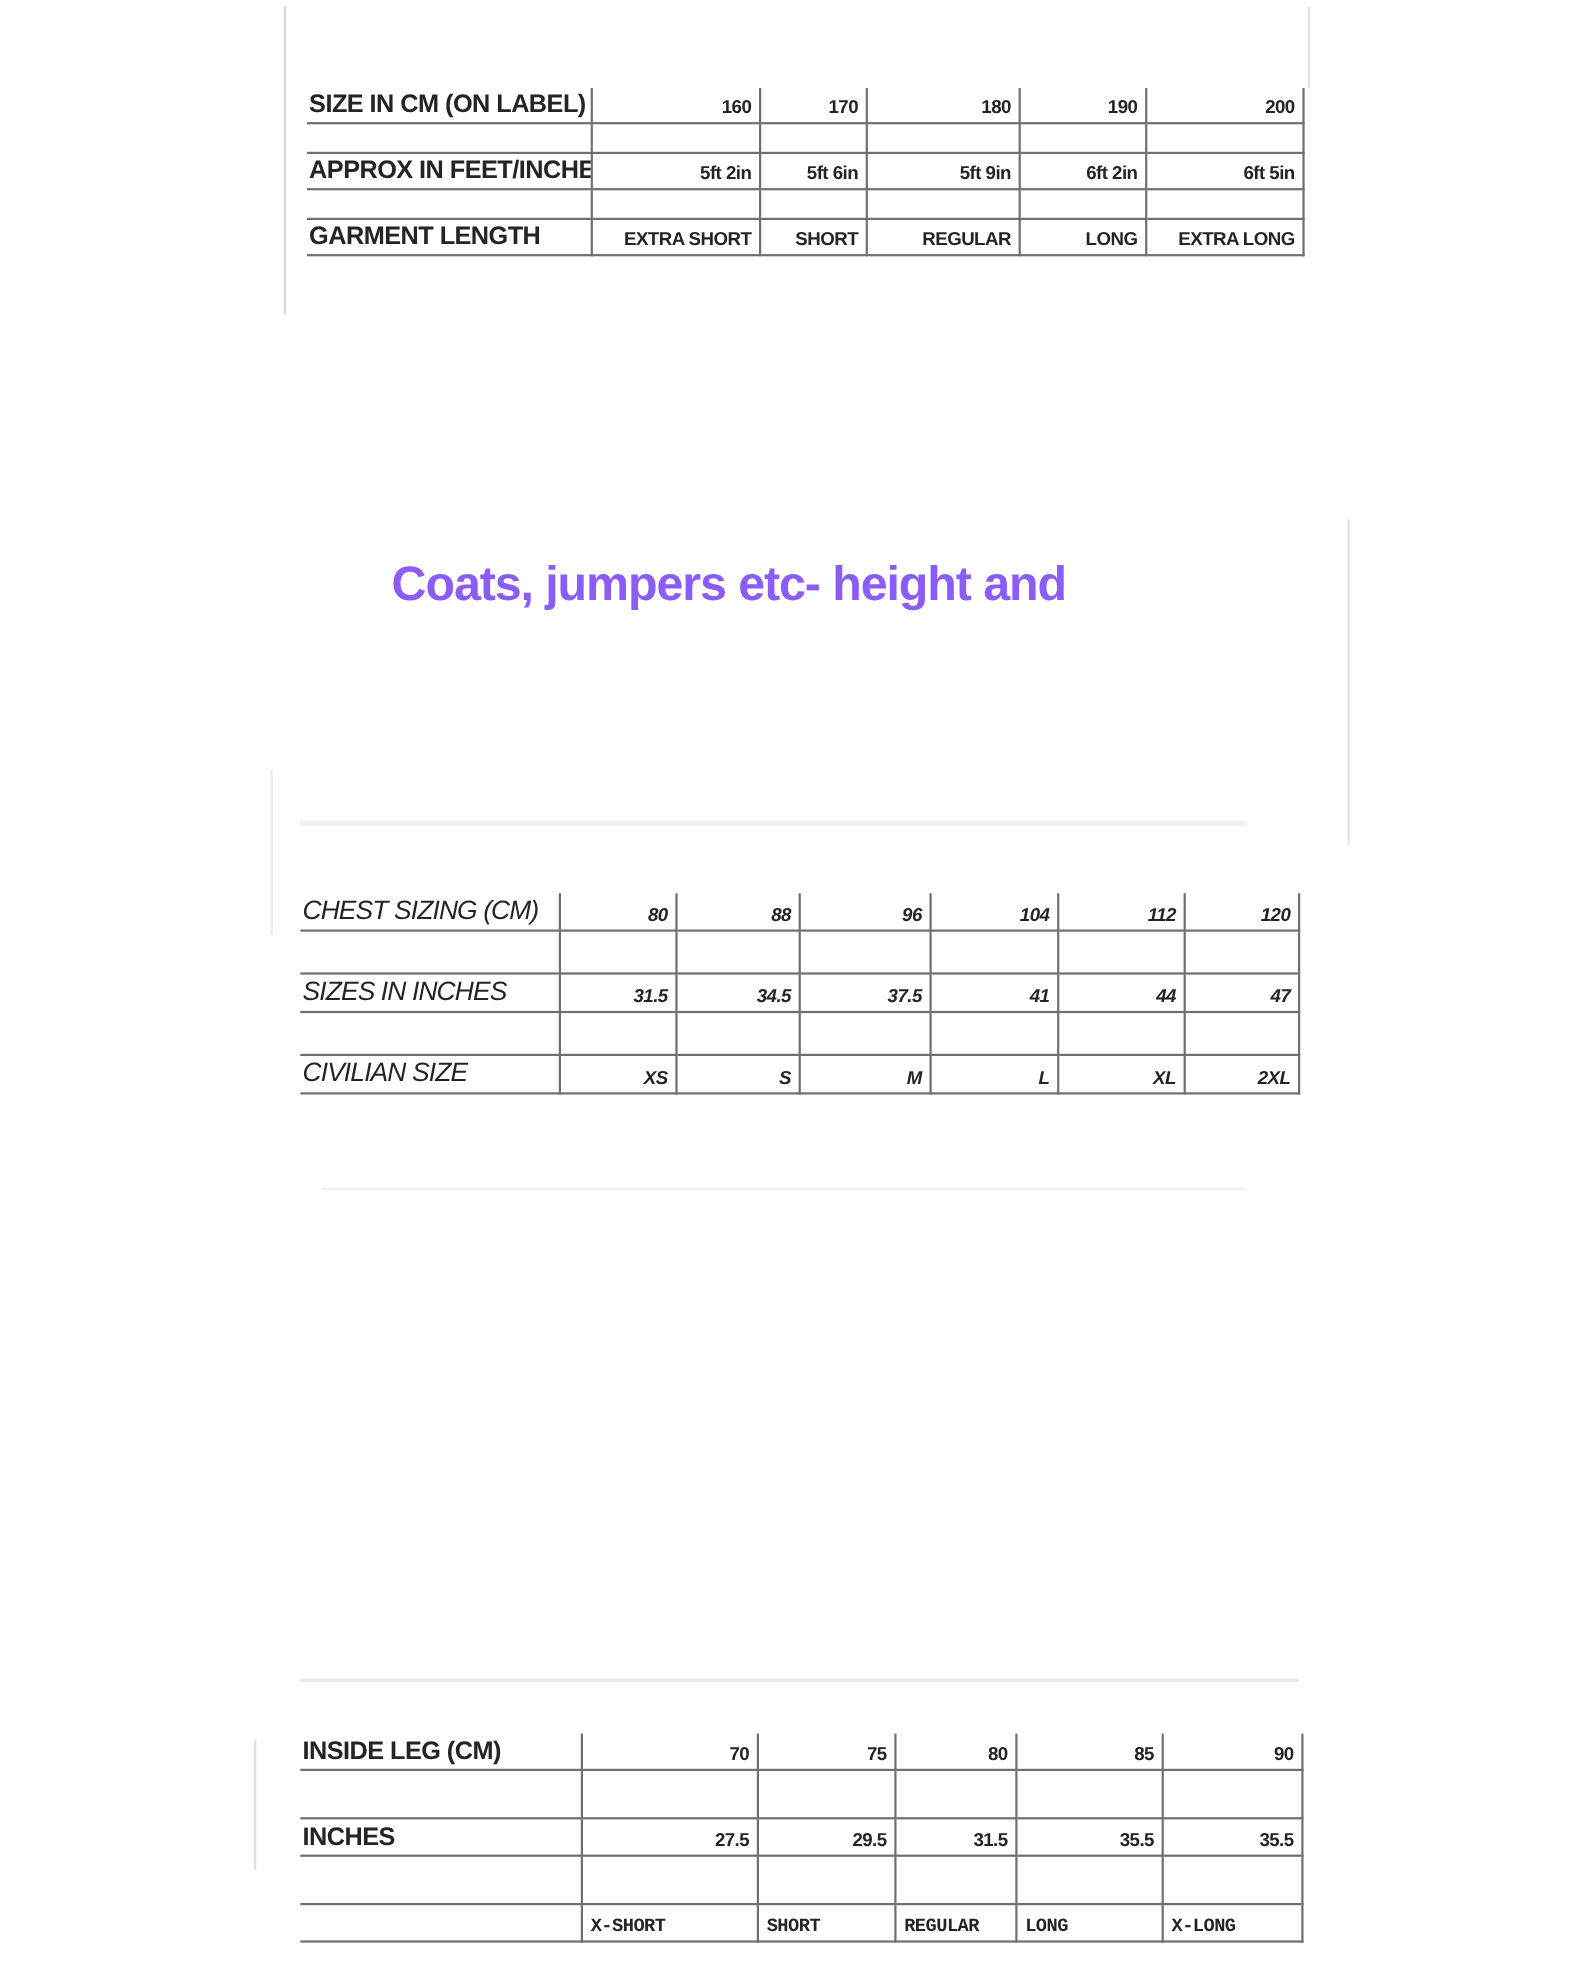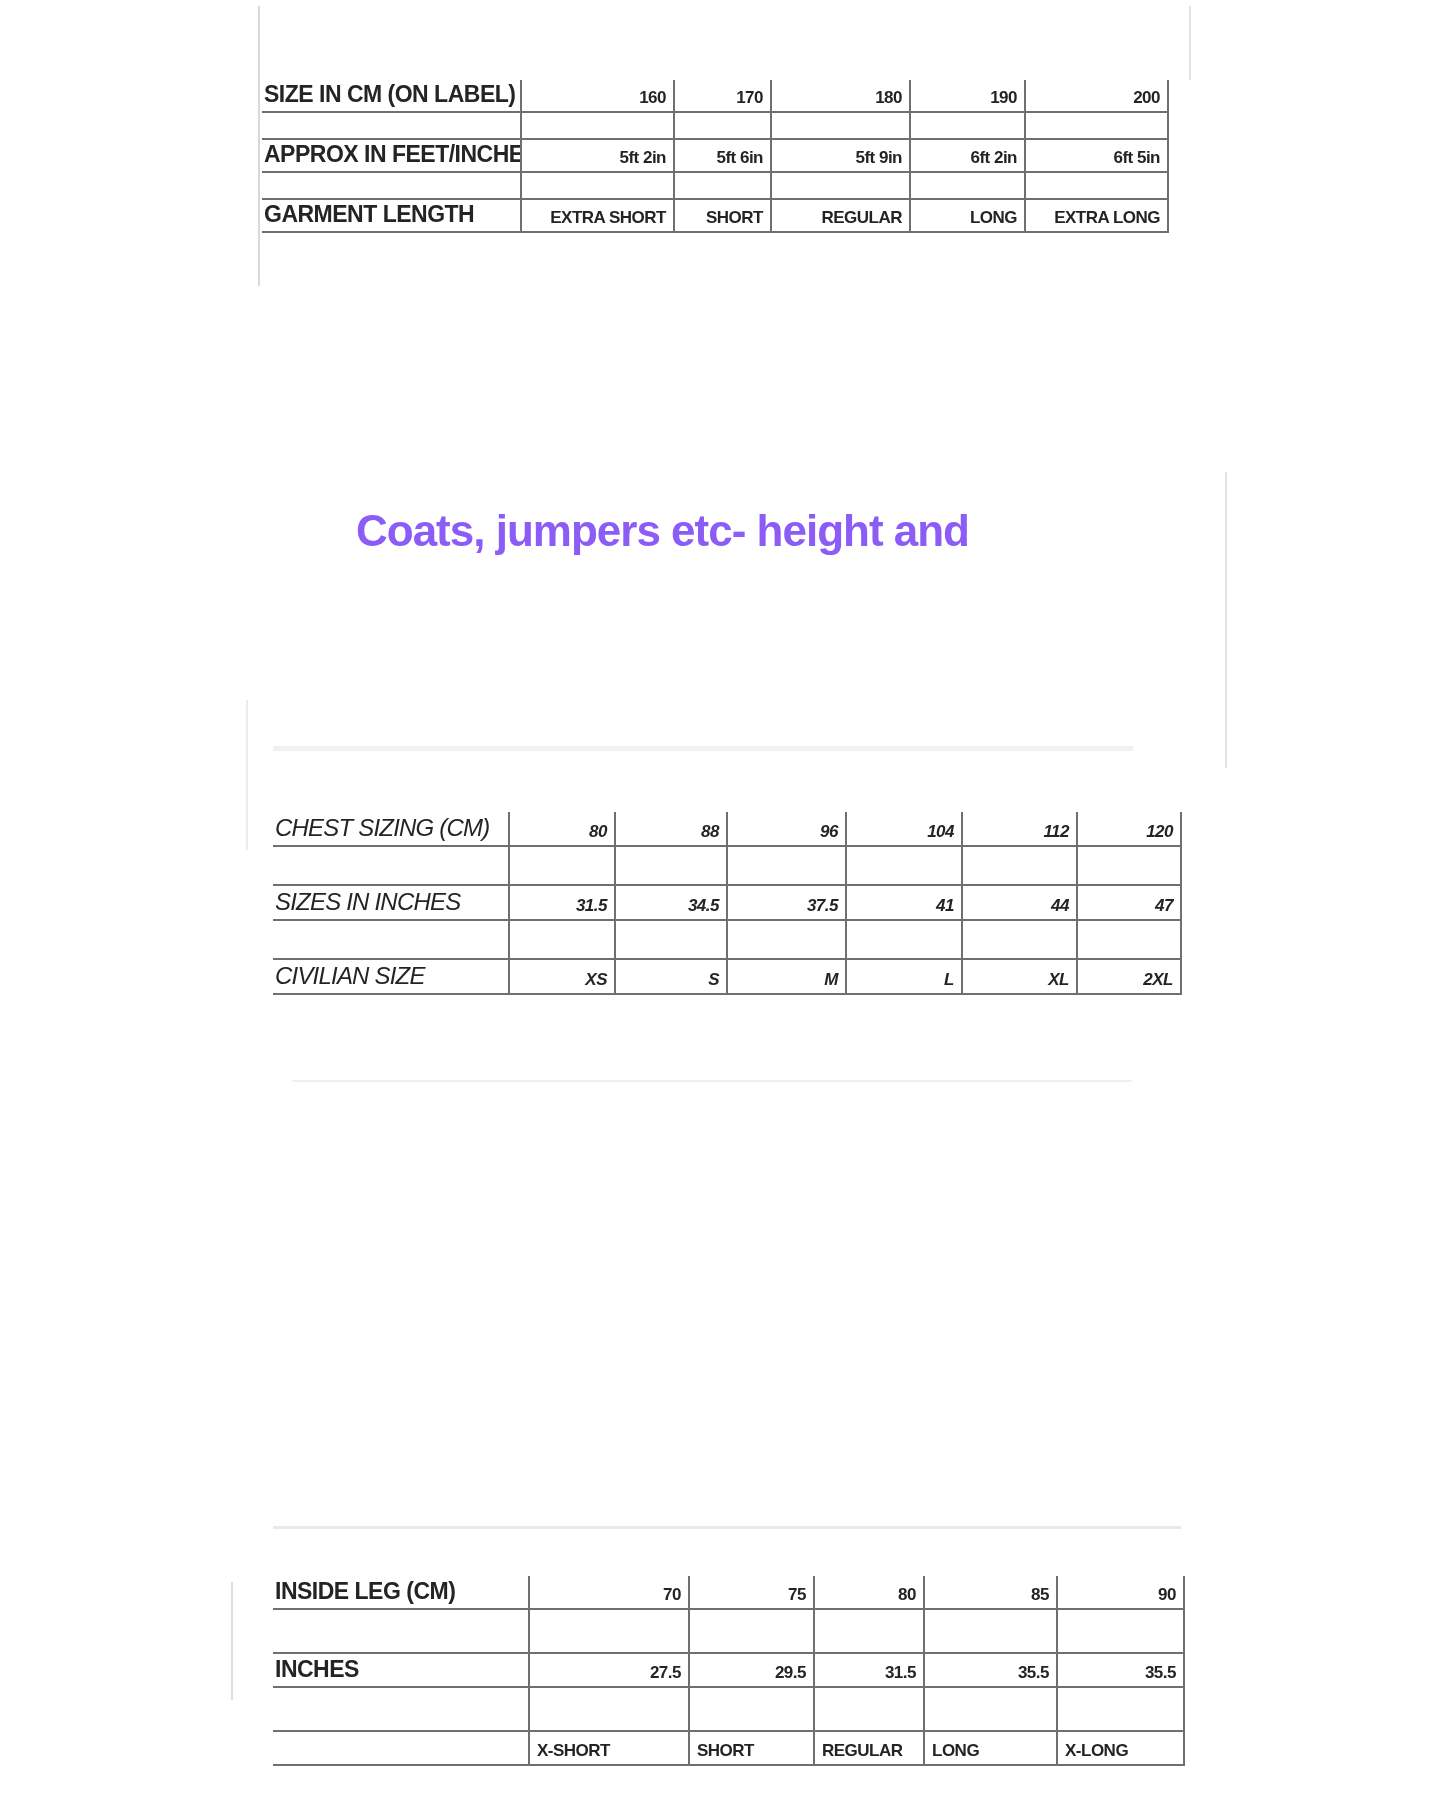--- a/index.html
+++ b/index.html
@@ -30,20 +30,21 @@
   .cell.val{
     justify-content:flex-end;
     padding-right:7px;
     font-weight:bold;
     font-size:17px;
     letter-spacing:-0.5px;
   }
   .cell.val.left{
     justify-content:flex-start;
     padding-left:7px;
+    font-family:Liberation Mono, monospace;
   }
   .cell.rowlabel{
     justify-content:flex-start;
     padding-left:2px;
     font-weight:bold;
     font-size:23px;
     letter-spacing:-0.5px;
   }
   .size-table.light-labels .cell.rowlabel{
     font-weight:normal;
@@ -79,21 +80,21 @@
 
   <div class="art art-v1"></div>
   <div class="art art-v2"></div>
   <div class="art art-v3"></div>
   <div class="art art-v4"></div>
   <div class="art art-v5"></div>
   <div class="art art-h1"></div>
   <div class="art art-h2"></div>
   <div class="art art-h3"></div>
 
-  <div class="size-table" style="left: 262px; top: 80px; grid-template-columns: 260px 153px 97px 139px 115px 143px; grid-template-rows: 33px 27px 33px 27px 33px;">
+  <div class="size-table" style="left: 279px; top: 80px; grid-template-columns: 260px 153px 97px 139px 115px 143px; grid-template-rows: 33px 27px 33px 27px 33px;">
       <div class="cell rowlabel">SIZE IN CM (ON LABEL)</div>
       <div class="cell val">160</div>
       <div class="cell val">170</div>
       <div class="cell val">180</div>
       <div class="cell val">190</div>
       <div class="cell val">200</div>
       <div class="cell spacer"></div>
       <div class="cell spacer"></div>
       <div class="cell spacer"></div>
       <div class="cell spacer"></div>

